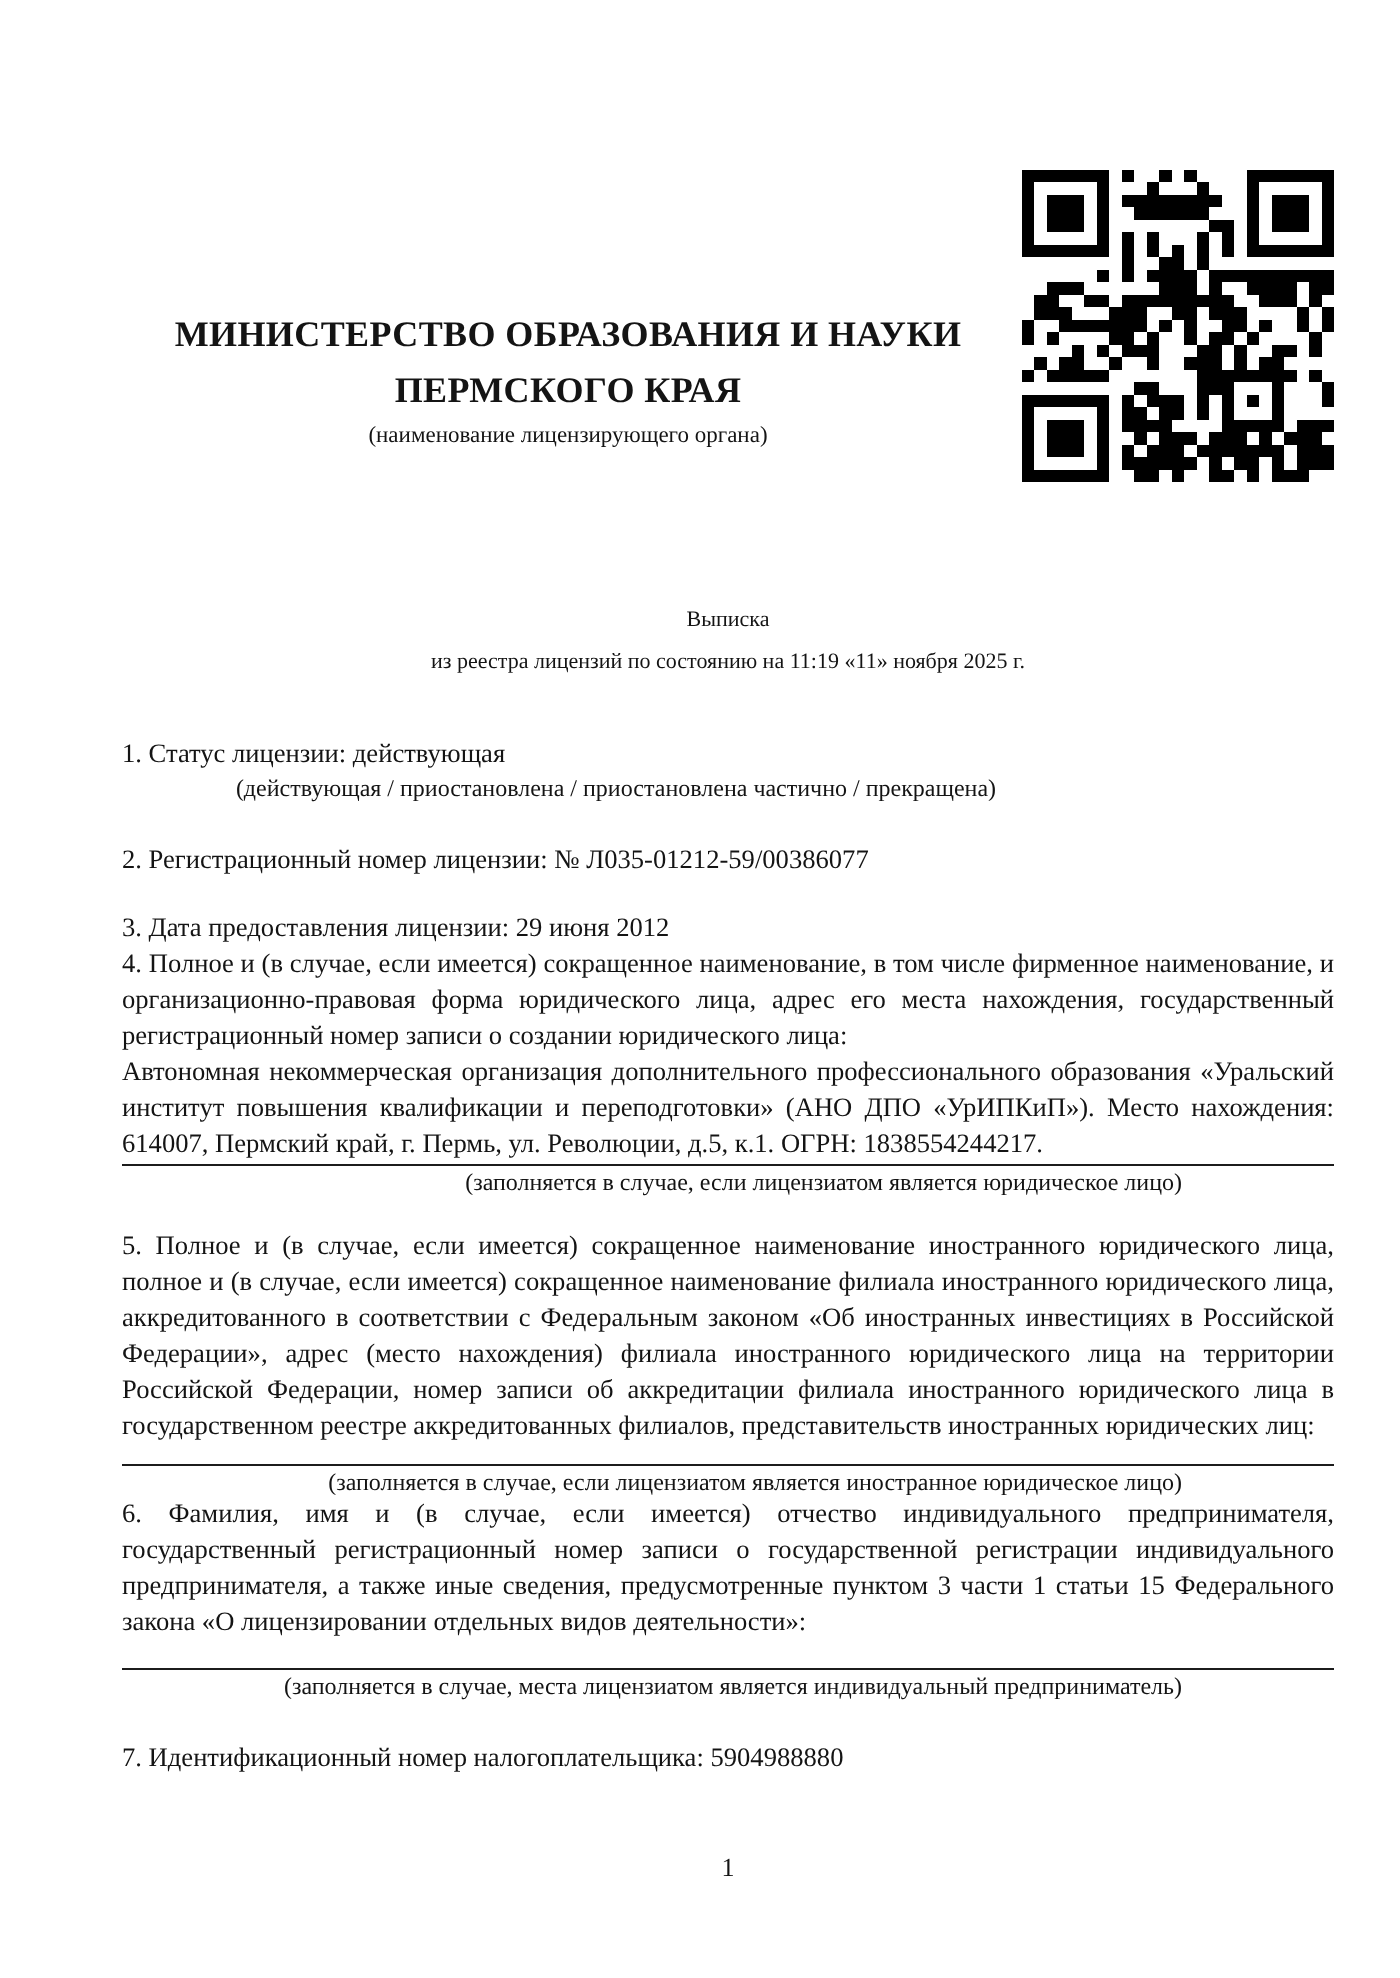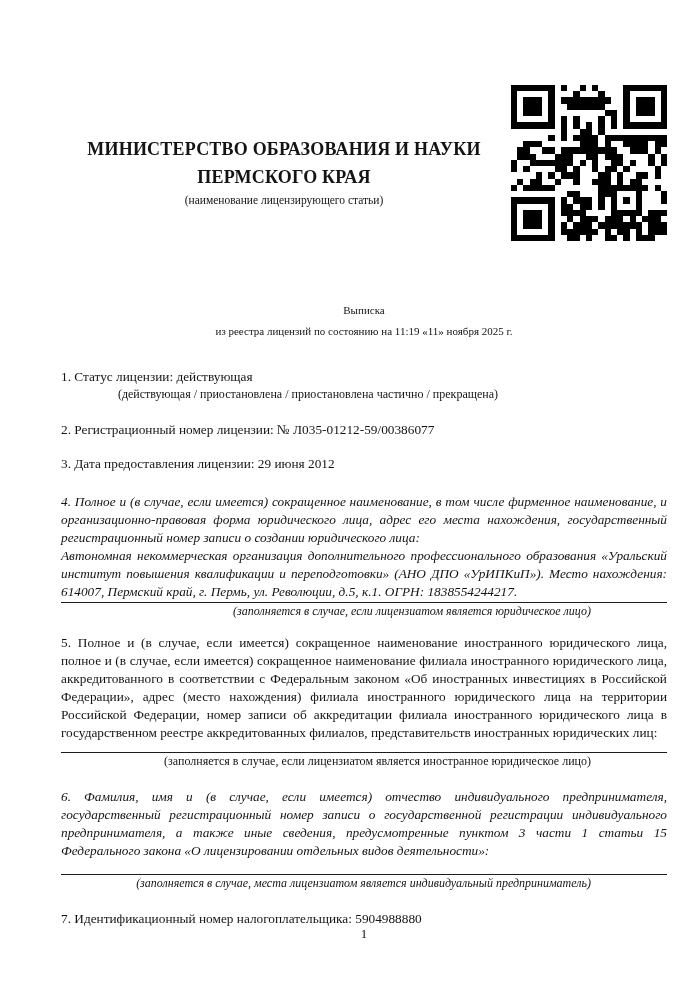--- a/index.html
+++ b/index.html
@@ -20,21 +20,21 @@
   .content {
     position: absolute;
     left: 61px; top: 0;
     width: 606px;
   }
   
   .header {
     margin-top: 85px;
     display: flex;
     justify-content: space-between;
-    align-items: flex-start;
+    align-items: center;
   }
   .org-block {
     width: 446px;
     text-align: center;
     margin-top: 50px;
   }
   .org-title {
     font-weight: bold;
     font-size: 18px;
     line-height: 28px;
@@ -72,21 +72,21 @@
   .rule-blank { margin-top: 10px; }
   .rule-blank-lg { margin-top: 14px; }
   .caption {
     font-size: 12px;
     line-height: 14px;
     text-align: center;
     margin-top: 1px;
   }
   .cap-shift-status { padding-right: 112px; }
   .cap-shift { padding-right: 76px; text-align: right; }
-  .mt-item-sm { margin-top: 20px; font-style: italic; }
+  .mt-item-sm { margin-top: 0; }
   .mt-item    { margin-top: 16px; }
   .mt-item-lg { margin-top: 20px; }
   .page-number {
     position: absolute;
     top: 926px; left: 61px;
     width: 606px;
     text-align: center;
     font-size: 13px;
   }
 </style>
@@ -95,21 +95,21 @@
 
 <div class="page">
   <div class="content">
 
     <div class="header">
       <div class="org-block">
         <div class="org-title">
           <div>МИНИСТЕРСТВО ОБРАЗОВАНИЯ И НАУКИ</div>
           <div>ПЕРМСКОГО КРАЯ</div>
         </div>
-        <div class="org-caption">(наименование лицензирующего статьи)</div>
+        <div class="org-caption">(наименование лицензирующего органа)</div>
       </div>
       <div class="qr-wrap">
         <svg viewBox="0 0 25 25" xmlns="http://www.w3.org/2000/svg">
             <rect width="25" height="25" fill="#ffffff"></rect>
             <rect x="0" y="0" width="1" height="1" fill="#000000"></rect>
             <rect x="1" y="0" width="1" height="1" fill="#000000"></rect>
             <rect x="2" y="0" width="1" height="1" fill="#000000"></rect>
             <rect x="3" y="0" width="1" height="1" fill="#000000"></rect>
             <rect x="4" y="0" width="1" height="1" fill="#000000"></rect>
             <rect x="5" y="0" width="1" height="1" fill="#000000"></rect>

